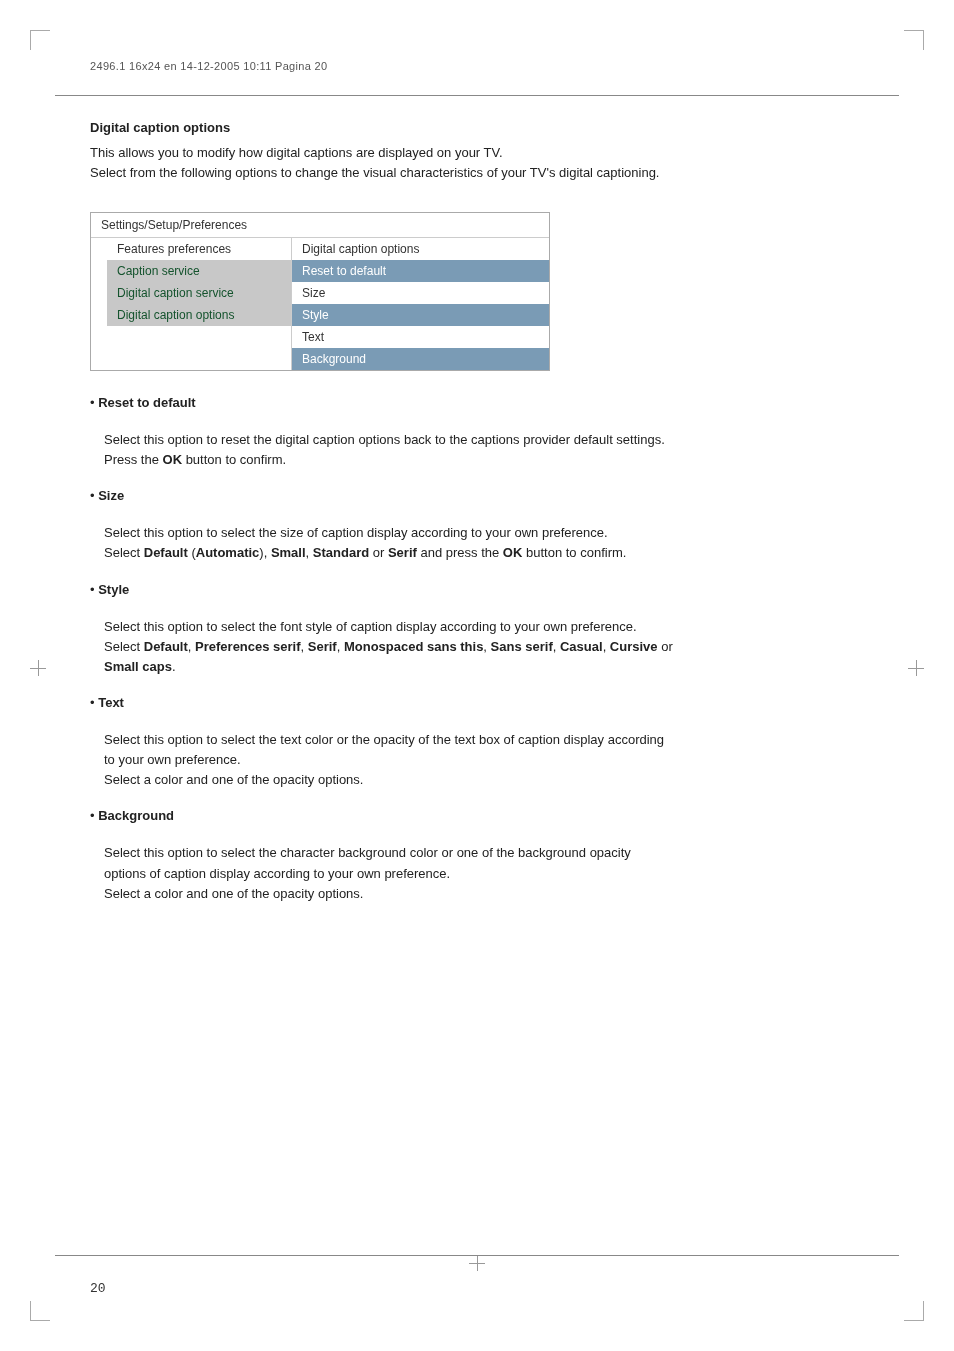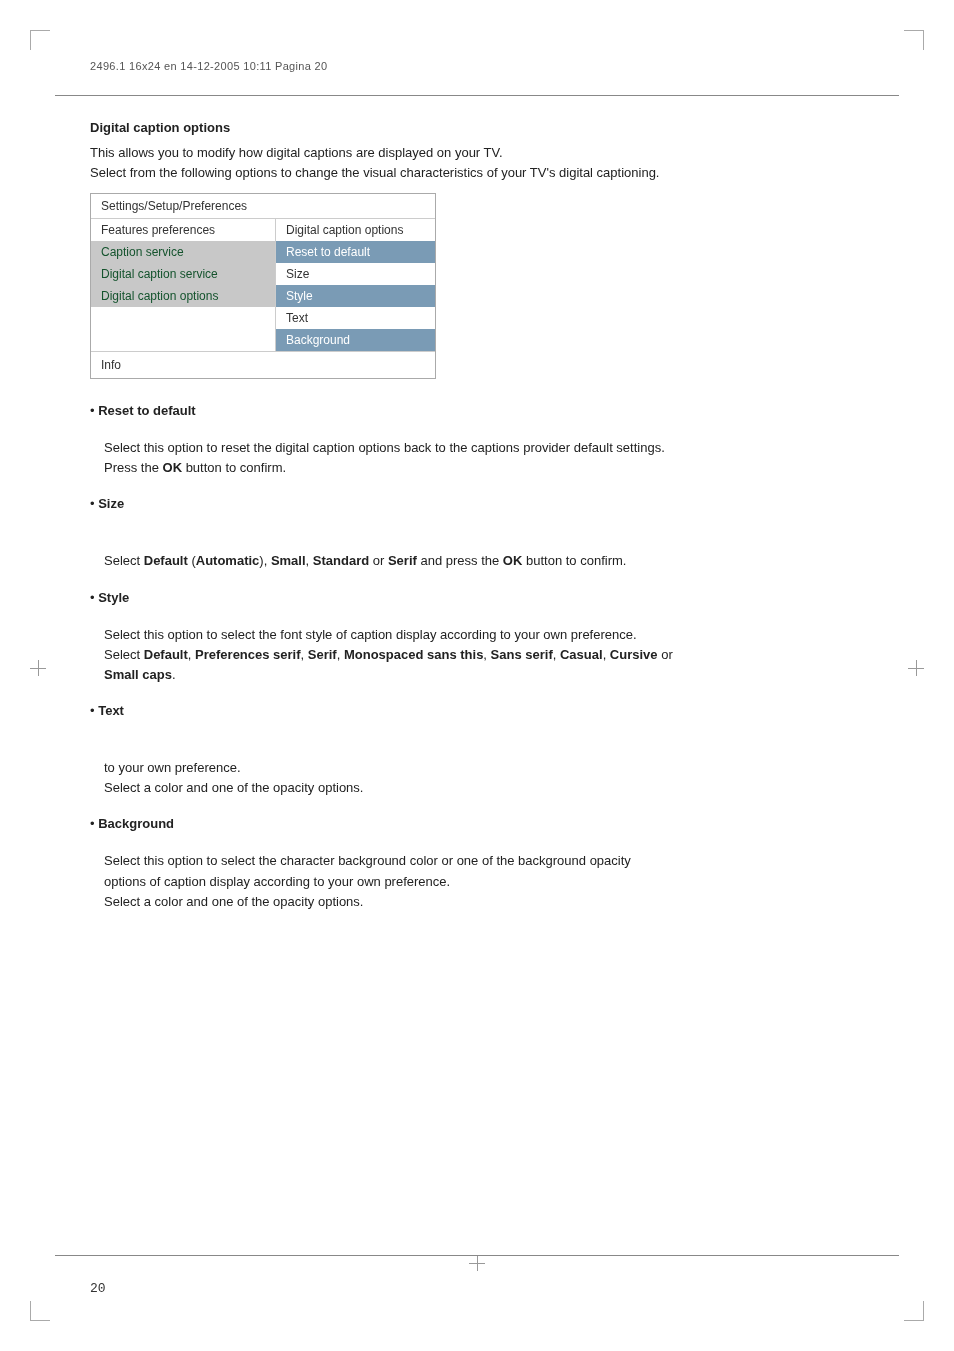--- a/index.html
+++ b/index.html
@@ -92,45 +92,46 @@
       font-size: 13px;
       font-weight: bold;
       margin-bottom: 8px;
       margin-top: 10px;
     }
 
     
     .intro-text {
       font-size: 13px;
       line-height: 1.5;
-      margin-bottom: 11px;
+      margin-bottom: 30px;
     }
 
     
     .menu-box {
       border: 1px solid #aaa;
-      width: 346px;
+      width: 460px;
       margin-bottom: 24px;
       font-size: 12px;
     }
 
     .menu-header-row {
       background: #fff;
       padding: 5px 10px;
       border-bottom: 1px solid #ccc;
       color: #333;
     }
 
     .menu-body {
       display: flex;
     }
 
     .menu-left {
       width: 185px;
       border-right: 1px solid #ccc;
+      margin-left: 16px;
     }
 
     .menu-right {
       flex: 1;
     }
 
     .menu-row {
       padding: 4px 10px;
       color: #333;
     }
@@ -243,52 +244,51 @@
         <div class="menu-right">
           <div class="menu-row">Digital caption options</div>
           <div class="menu-row active-right">Reset to default</div>
           <div class="menu-row inactive-right">Size</div>
           <div class="menu-row active-right">Style</div>
           <div class="menu-row inactive-right">Text</div>
           <div class="menu-row active-right">Background</div>
         </div>
       </div>
 
-      <div class="menu-info-row">Info</div>
     </div>
 
     <div class="bullet-section">
       <div class="bullet-title"><strong>Reset to default</strong></div>
       <div class="bullet-body">
         <span>Select this option to reset the digital caption options back to the captions provider default settings.</span><br>
         <span>Press the <strong>OK</strong> button to confirm.</span>
       </div>
     </div>
 
     <div class="bullet-section">
       <div class="bullet-title"><strong>Size</strong></div>
       <div class="bullet-body">
-        <br>
+        <span>Select this option to select the size of caption display according to your own preference.</span><br>
         <span>Select <strong>Default</strong> (<strong>Automatic</strong>), <strong>Small</strong>, <strong>Standard</strong> or <strong>Serif</strong> and press the <strong>OK</strong> button to confirm.</span>
       </div>
     </div>
 
     <div class="bullet-section">
       <div class="bullet-title"><strong>Style</strong></div>
       <div class="bullet-body">
         <span>Select this option to select the font style of caption display according to your own preference.</span><br>
         <span>Select <strong>Default</strong>, <strong>Preferences serif</strong>, <strong>Serif</strong>, <strong>Monospaced sans this</strong>, <strong>Sans serif</strong>, <strong>Casual</strong>, <strong>Cursive</strong> or</span><br>
         <span><strong>Small caps</strong>.</span>
       </div>
     </div>
 
     <div class="bullet-section">
       <div class="bullet-title"><strong>Text</strong></div>
       <div class="bullet-body">
-        <br>
+        <span>Select this option to select the text color or the opacity of the text box of caption display according</span><br>
         <span>to your own preference.</span><br>
         <span>Select a color and one of the opacity options.</span>
       </div>
     </div>
 
     <div class="bullet-section">
       <div class="bullet-title"><strong>Background</strong></div>
       <div class="bullet-body">
         <span>Select this option to select the character background color or one of the background opacity</span><br>
         <span>options of caption display according to your own preference.</span><br>

